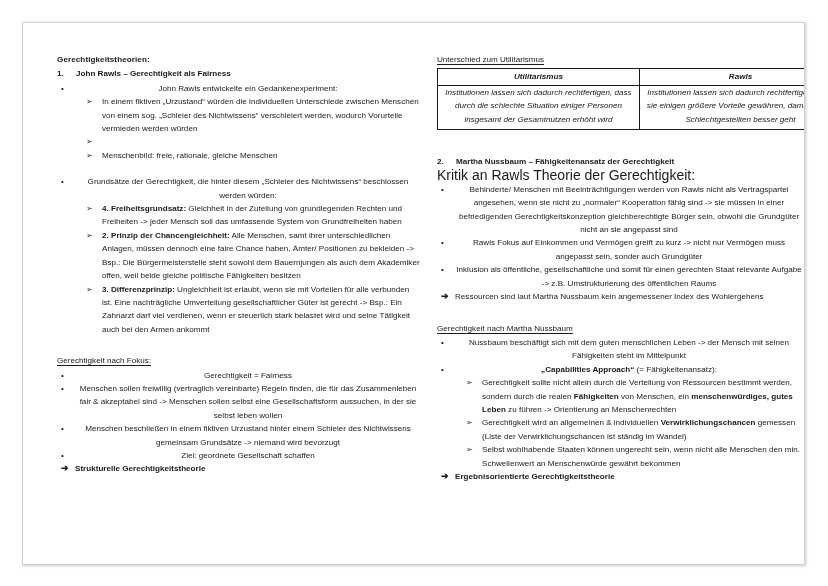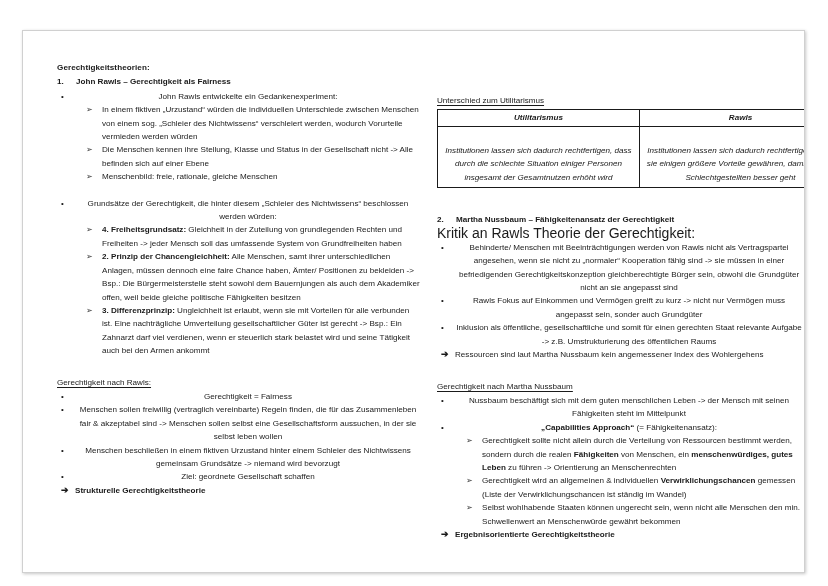--- a/index.html
+++ b/index.html
@@ -18,21 +18,21 @@
   .page-canvas {
     position: relative;
     width: 828px;
     height: 586px;
     background: #ffffff;
   }
 
   .page-sheet {
     position: absolute;
     left: 22px;
-    top: 30px;
+    top: 22px;
     width: 783px;
     height: 543px;
     background: #ffffff;
     border: 1px solid #d0d0d0;
     box-shadow: 1px 1px 3px rgba(0,0,0,0.22);
     box-sizing: border-box;
     overflow: hidden;
   }
 
   .columns {
@@ -50,21 +50,20 @@
     width: 378px;
     flex: 0 0 378px;
     padding-right: 14px;
     box-sizing: border-box;
   }
   .col-right {
     width: 368px;
     flex: 0 0 368px;
     padding-left: 2px;
     box-sizing: border-box;
-    margin-top: 33px;
   }
 
   
   .t-head {
     font-size: 8.1px;
     font-weight: bold;
     line-height: 13.4px;
     margin: 0 0 1px 0;
     letter-spacing: 0.01em;
   }
@@ -178,21 +177,21 @@
     text-align: center;
     vertical-align: top;
     padding: 1px 4px 3px 4px;
     font-weight: normal;
   }
   .cmp-table th {
     font-weight: bold;
     padding-bottom: 1px;
   }
   .cmp-table .cell-body {
-    padding-top: 17px;
+    padding-top: 0;
   }
 </style>
 </head>
 <body>
 
 <div class="page-canvas">
   <div class="page-sheet">
     <div class="columns">
 
       <div class="col-left">
@@ -209,21 +208,20 @@
           <span class="tx">John Rawls entwickelte ein Gedankenexperiment:</span>
         </div>
 
         <div class="b2">
           <span class="mk">➢</span>
           <span class="tx">In einem fiktiven „Urzustand“ würden die individuellen Unterschiede zwischen Menschen von einem sog. „Schleier des Nichtwissens“ verschleiert werden, wodurch Vorurteile vermieden werden würden</span>
         </div>
 
         <div class="b2">
           <span class="mk">➢</span>
-          <span class="tx">Die Menschen kennen ihre Stellung, Klasse und Status in der Gesellschaft nicht -&gt; Alle befinden sich auf einer Ebene</span>
         </div>
 
         <div class="b2">
           <span class="mk">➢</span>
           <span class="tx">Menschenbild: freie, rationale, gleiche Menschen</span>
         </div>
 
         <div class="sp-m"></div>
 
         <div class="b1">
@@ -241,21 +239,21 @@
           <span class="tx"><b>2. Prinzip der Chancengleichheit:</b><span> Alle Menschen, samt ihrer unterschiedlichen Anlagen, müssen dennoch eine faire Chance haben, Ämter/ Positionen zu bekleiden -&gt; Bsp.: Die Bürgermeisterstelle steht sowohl dem Bauernjungen als auch dem Akademiker offen, weil beide gleiche politische Fähigkeiten besitzen</span></span>
         </div>
 
         <div class="b2">
           <span class="mk">➢</span>
           <span class="tx"><b>3. Differenzprinzip:</b><span> Ungleichheit ist erlaubt, wenn sie mit Vorteilen für alle verbunden ist. Eine nachträgliche Umverteilung gesellschaftlicher Güter ist gerecht -&gt; Bsp.: Ein Zahnarzt darf viel verdienen, wenn er steuerlich stark belastet wird und seine Tätigkeit auch bei den Armen ankommt</span></span>
         </div>
 
         <div class="sp-l"></div>
 
-        <div class="t-underhead">Gerechtigkeit nach Rawls:</div>
+        <div class="t-underhead">Gerechtigkeit nach Fokus:</div>
 
         <div class="b1">
           <span class="mk">•</span>
           <span class="tx">Gerechtigkeit = Fairness</span>
         </div>
         <div class="b1">
           <span class="mk">•</span>
           <span class="tx">Menschen sollen freiwillig (vertraglich vereinbarte) Regeln finden, die für das Zusammenleben fair &amp; akzeptabel sind -&gt; Menschen sollen selbst eine Gesellschaftsform aussuchen, in der sie selbst leben wollen</span>
         </div>
         <div class="b1">

